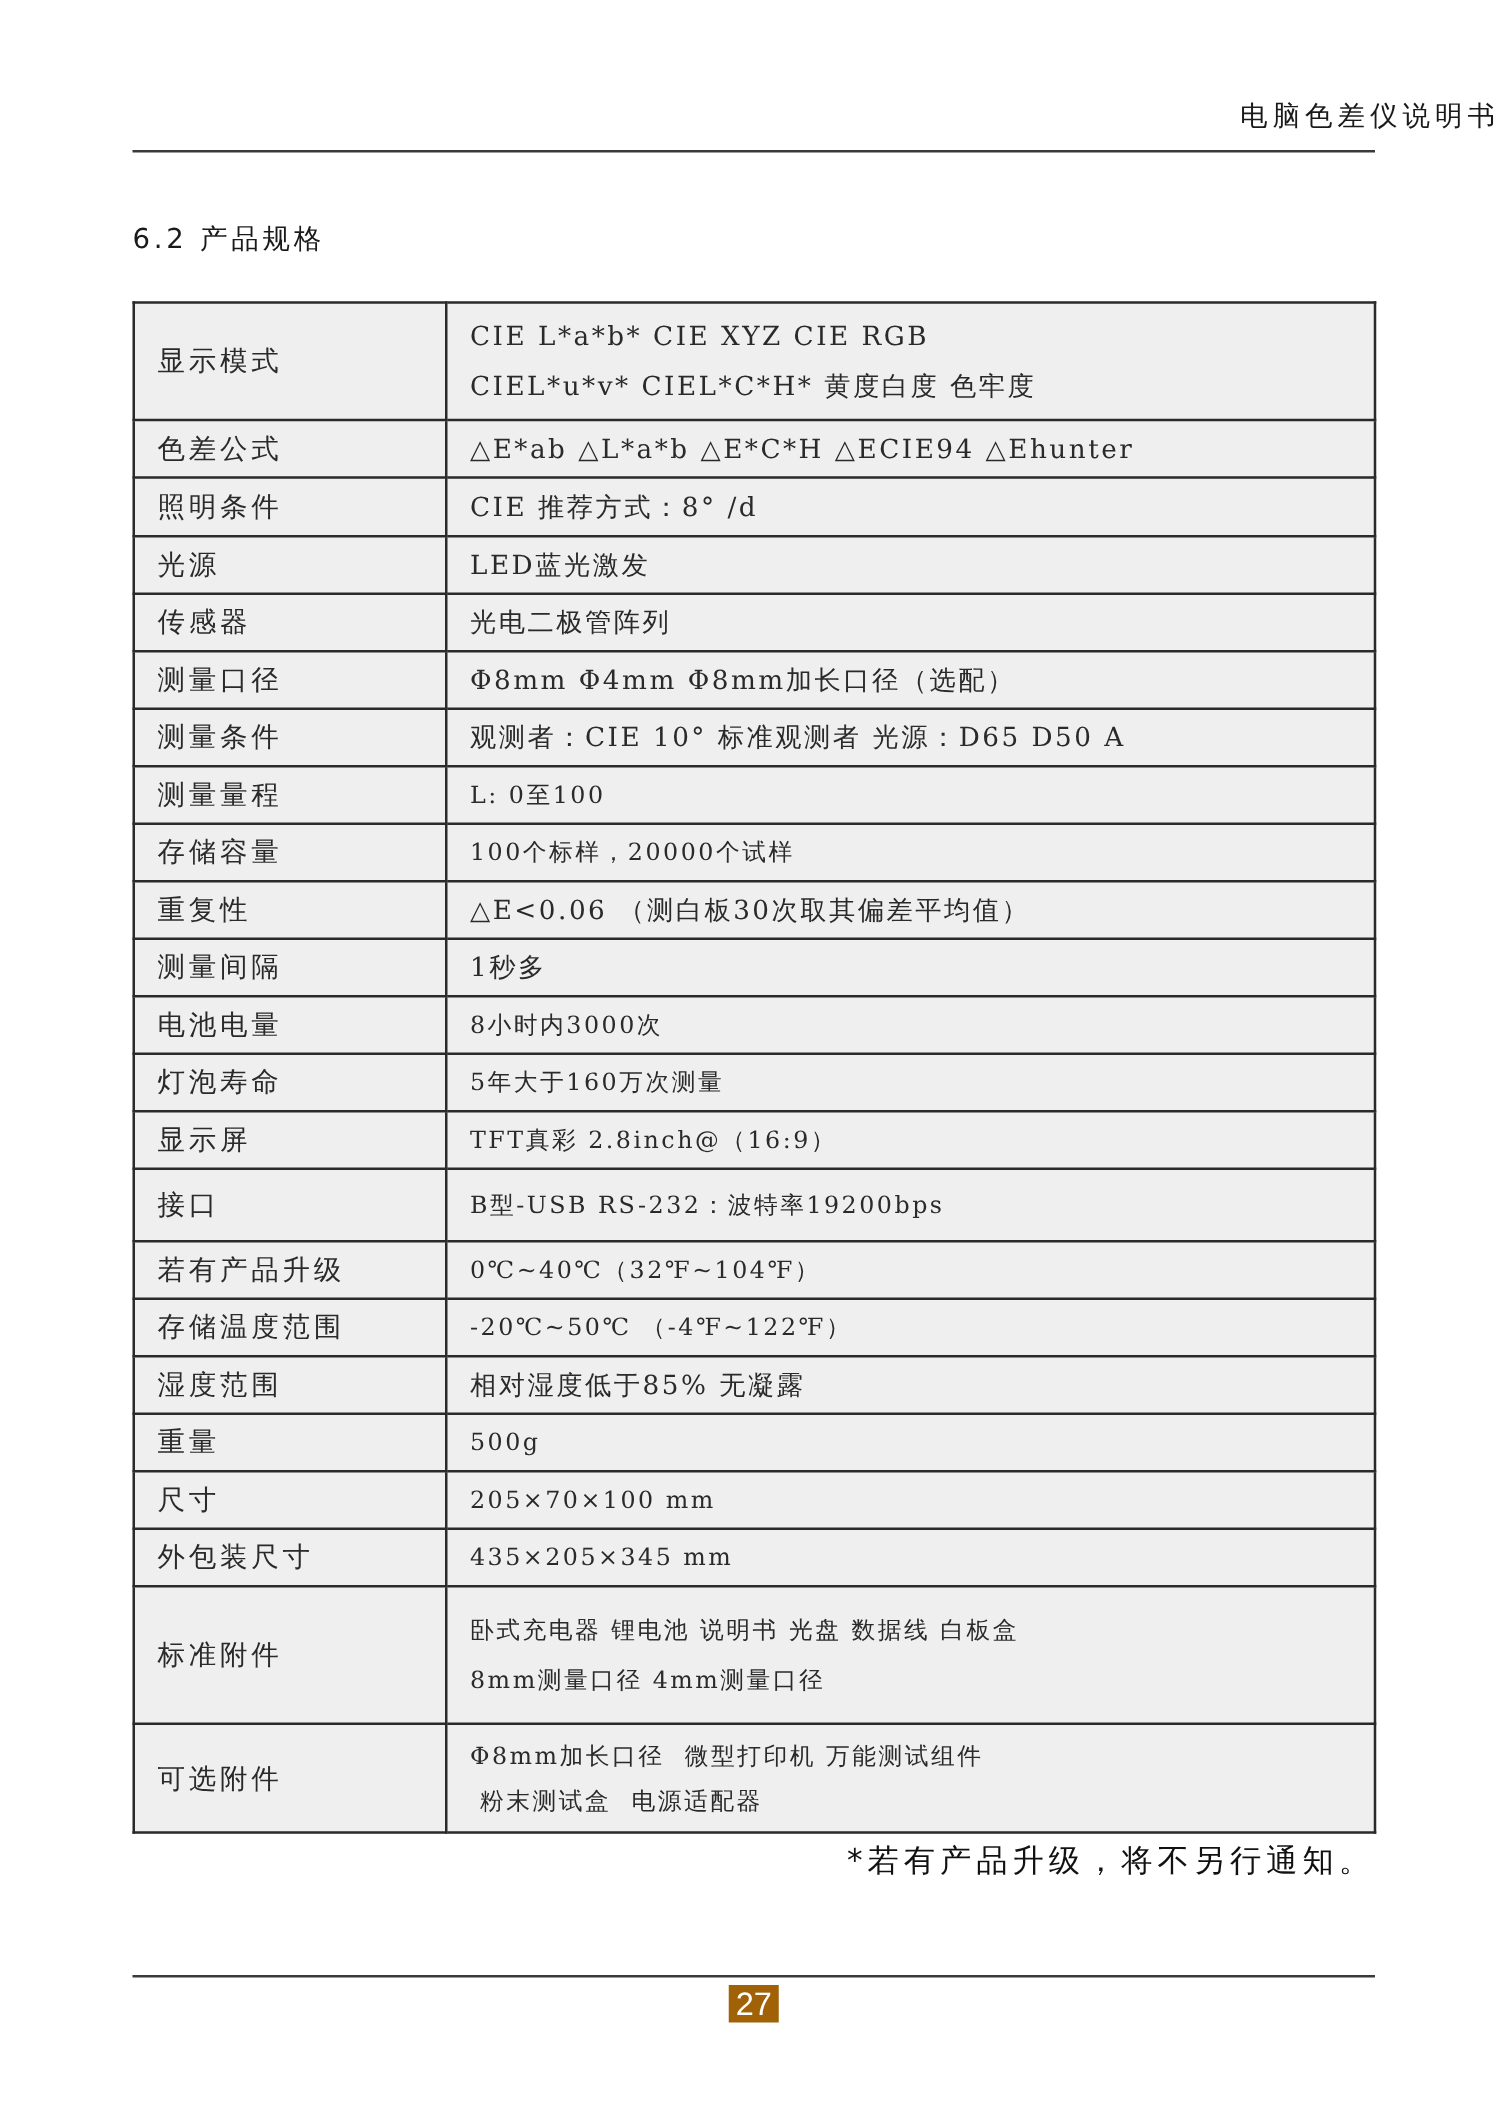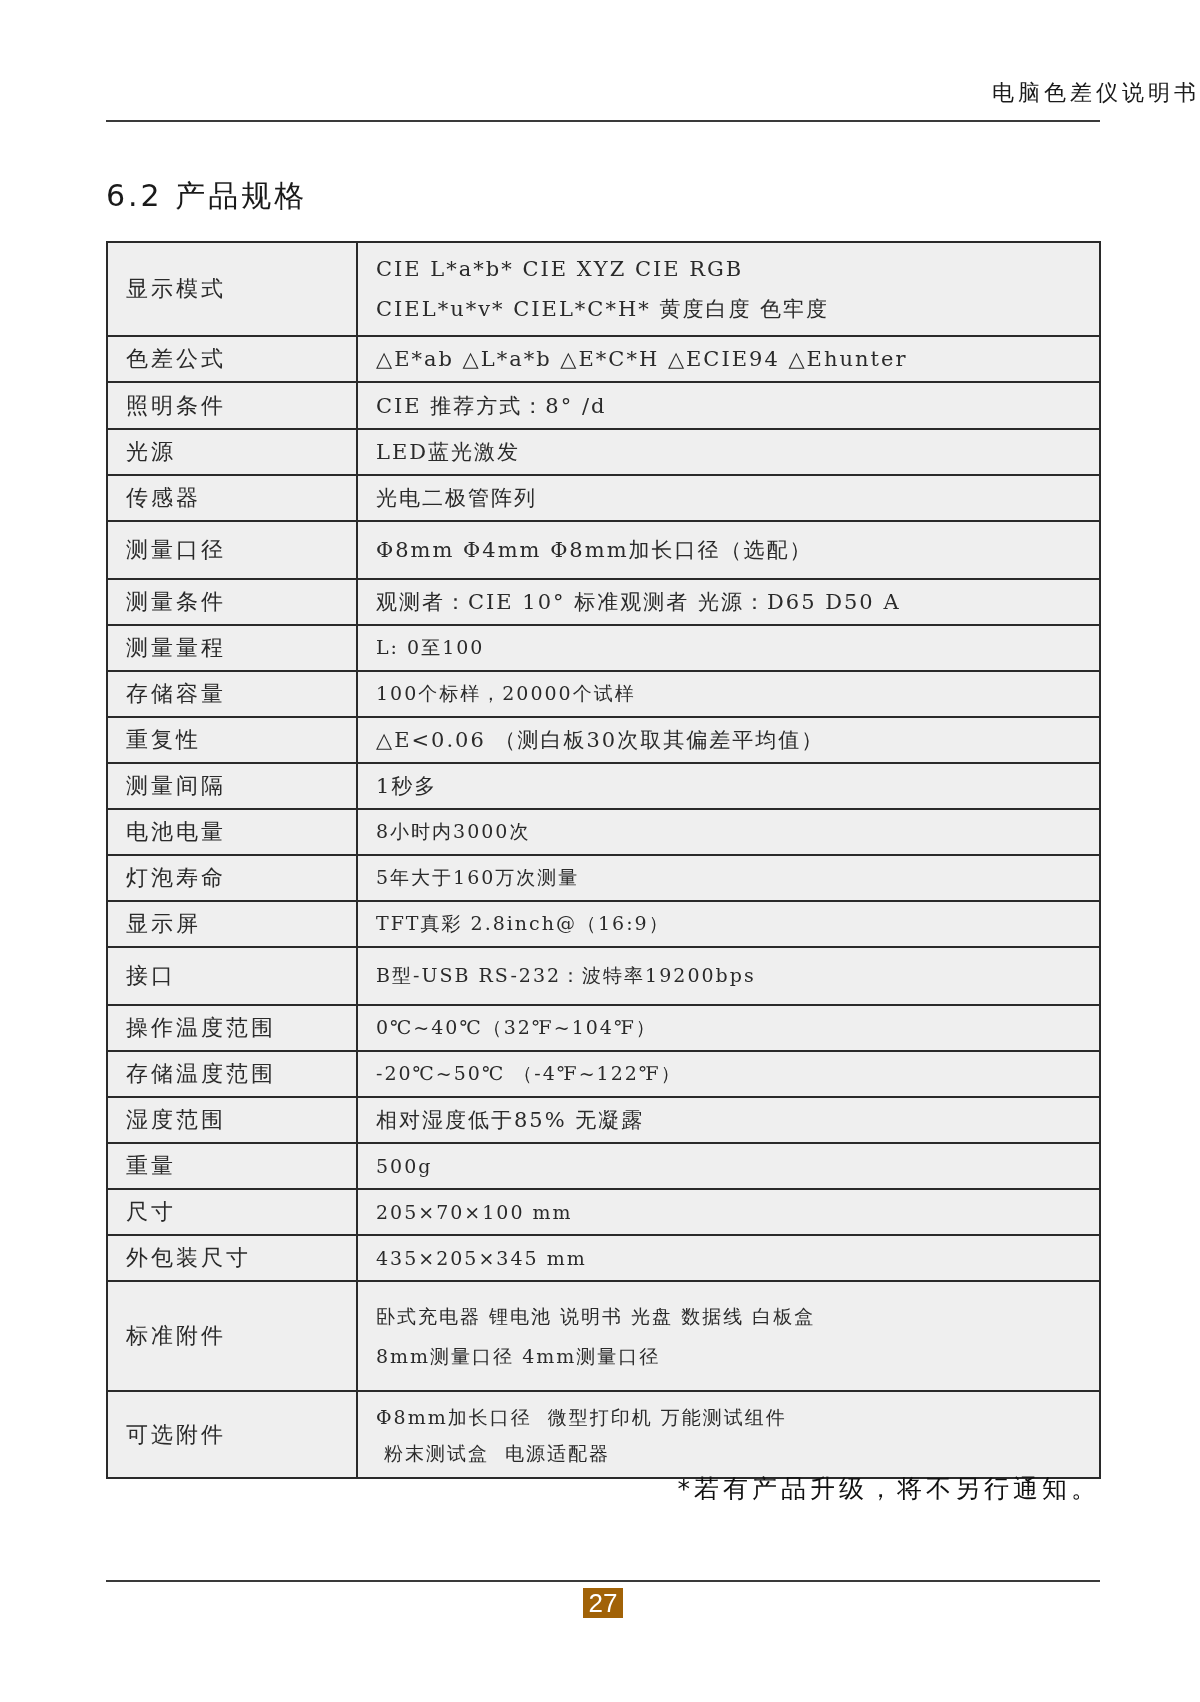--- a/index.html
+++ b/index.html
@@ -2,21 +2,21 @@
 <html><head>
   <meta charset="utf-8">
   <style>
     html, body { margin: 0; padding: 0; background: #ffffff; }
     body { width: 1200px; height: 1702px; position: relative; overflow: hidden;
            font-family: "DejaVu Serif", "Liberation Serif", serif; color: #2a2a2a; }
     .page-header-title { position: absolute; left: 0; width: 1200px; top: 78px; text-align: right;
            font-family: "DejaVu Sans", "Liberation Sans", sans-serif; font-size: 22px; letter-spacing: 4px; color: #1a1a1a; }
     .rule { position: absolute; left: 106px; width: 994px; height: 2px; background: #3a3a3a; }
     .section-title { position: absolute; left: 106px; top: 176px;
-           font-family: "DejaVu Sans", "Liberation Sans", sans-serif; font-size: 30px; letter-spacing: 3px; color: #1a1a1a; }
+           font-family: "DejaVu Sans", "Liberation Sans", sans-serif; font-size: 22px; letter-spacing: 3px; color: #1a1a1a; }
     table.spec { position: absolute; left: 106px; top: 241px; width: 995px; border-collapse: collapse;
            background: #efefef; table-layout: fixed; }
     table.spec td { border: 2px solid #2a2a2a; padding: 0 18px; vertical-align: middle; }
     table.spec td.label { width: 212px; font-size: 22px; letter-spacing: 3px; }
     table.spec td.value { font-size: 21px; letter-spacing: 2px; }
     table.spec td.value.small { font-size: 19px; }
     .line { display: block; line-height: 40px; }
     .footnote { position: absolute; right: 100px; top: 1472px;
            font-family: "DejaVu Sans", "Liberation Sans", sans-serif; font-size: 25px; letter-spacing: 4px; color: #111; }
     .page-number { position: absolute; left: 583px; top: 1588px; width: 40px; height: 30px; background: #a16207; color: #ffffff;
@@ -48,21 +48,21 @@
       <td class="value">CIE 推荐方式：8° /d</td>
     </tr>
     <tr style="height:46px">
       <td class="label">光源</td>
       <td class="value">LED蓝光激发</td>
     </tr>
     <tr style="height:46px">
       <td class="label">传感器</td>
       <td class="value">光电二极管阵列</td>
     </tr>
-    <tr style="height:58px">
+    <tr style="height:46px">
       <td class="label">测量口径</td>
       <td class="value">Φ8mm Φ4mm Φ8mm加长口径（选配）</td>
     </tr>
     <tr style="height:46px">
       <td class="label">测量条件</td>
       <td class="value">观测者：CIE 10° 标准观测者      光源：D65  D50  A</td>
     </tr>
     <tr style="height:46px">
       <td class="label">测量量程</td>
       <td class="value small">L: 0至100</td>
@@ -89,21 +89,21 @@
     </tr>
     <tr style="height:46px">
       <td class="label">显示屏</td>
       <td class="value small">TFT真彩 2.8inch@（16:9）</td>
     </tr>
     <tr style="height:58px">
       <td class="label">接口</td>
       <td class="value small">B型-USB    RS-232：波特率19200bps</td>
     </tr>
     <tr style="height:46px">
-      <td class="label">操作温度范围</td>
+      <td class="label">若有产品升级</td>
       <td class="value small">0℃~40℃（32℉~104℉）</td>
     </tr>
     <tr style="height:46px">
       <td class="label">存储温度范围</td>
       <td class="value small">-20℃~50℃ （-4℉~122℉）</td>
     </tr>
     <tr style="height:46px">
       <td class="label">湿度范围</td>
       <td class="value">相对湿度低于85% 无凝露</td>
     </tr>

